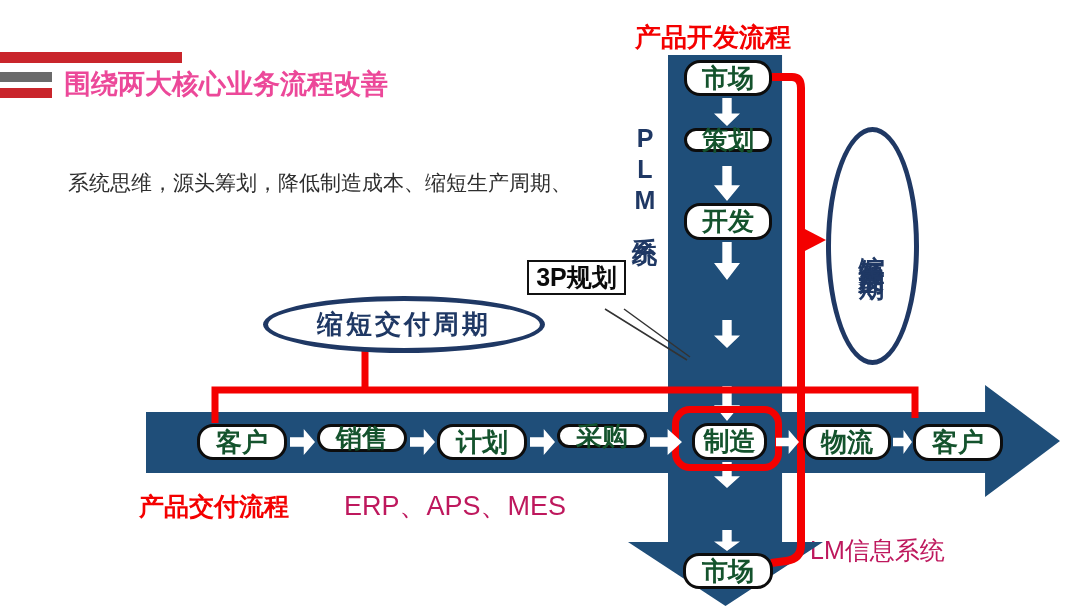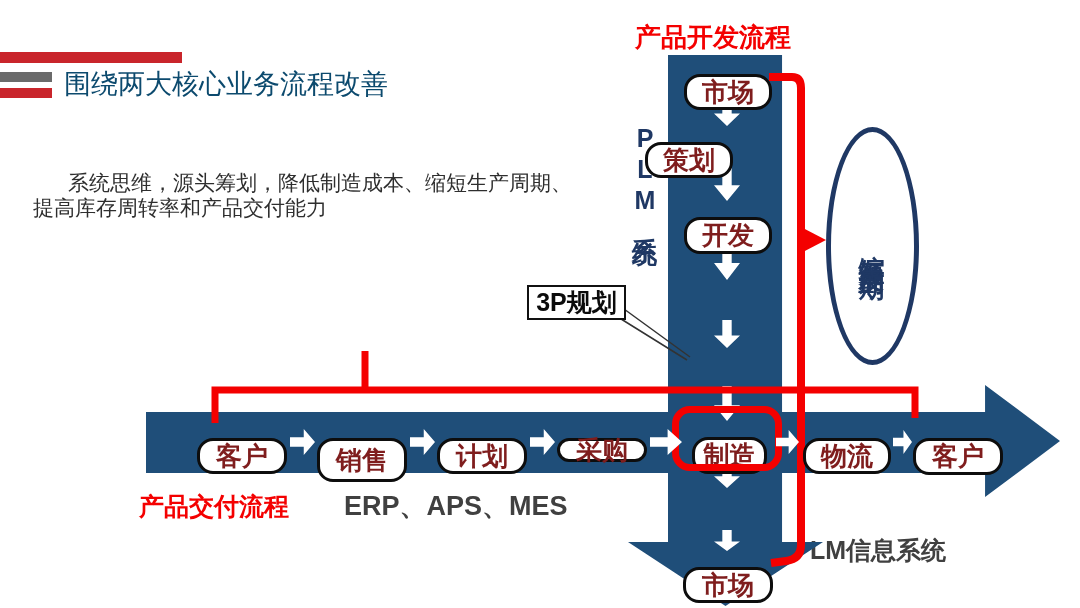--- a/index.html
+++ b/index.html
@@ -5,21 +5,21 @@
   html,body{margin:0;padding:0;}
   body{font-family:"Liberation Sans",sans-serif;background:#fff;}
   .canvas{position:relative;width:1080px;height:608px;background:#fff;overflow:hidden;}
 
   
   .bar{position:absolute;left:0;}
   .bar-red-long{top:52px;width:182px;height:11px;background:#C9252B;}
   .bar-gray{top:72px;width:52px;height:10px;background:#6A6A6A;}
   .bar-red-short{top:88px;width:52px;height:10px;background:#C9252B;}
 
-  .title{position:absolute;left:64px;top:66px;font-size:27px;font-weight:normal;color:#0c4a6e;white-space:nowrap;}
+  .title{position:absolute;left:64px;top:66px;font-size:27px;font-weight:bold;color:#ec4899;white-space:nowrap;}
   .para-line{position:absolute;font-size:21px;color:#2e2e2e;white-space:nowrap;}
   .para1{left:68px;top:169px;}
   .para2{left:33px;top:194px;}
 
   
   .v-column{position:absolute;left:628px;top:55px;width:195px;height:551px;background:#1F4E79;z-index:1;
     clip-path:polygon(20.5% 0,79% 0,79% 88.4%,100% 88.4%,50% 100%,0 88.4%,20.5% 88.4%);}
   .h-band{position:absolute;left:146px;top:385px;width:914px;height:112px;background:#1F4E79;z-index:1;
     clip-path:polygon(0 24.1%,91.8% 24.1%,91.8% 0,100% 50%,91.8% 100%,91.8% 78.6%,0 78.6%);}
 
@@ -27,59 +27,58 @@
   .varrow{position:absolute;background:#fff;z-index:2;
     clip-path:polygon(32% 0,68% 0,68% 55%,100% 55%,50% 100%,0 55%,32% 55%);}
   .harrow{position:absolute;background:#fff;z-index:6;
     clip-path:polygon(0 32%,55% 32%,55% 0,100% 50%,55% 100%,55% 68%,0 68%);}
 
   
   .overlay{position:absolute;left:0;top:0;width:1080px;height:608px;z-index:3;pointer-events:none;}
 
   
   .box{position:absolute;background:#fff;border:3px solid #0d0d0d;border-radius:16px;z-index:5;
-    display:flex;align-items:center;justify-content:center;font-weight:bold;color:#7f1d1d;
-    font-size:26px;box-sizing:border-box;white-space:nowrap;margin-top:14px;}
+    display:flex;align-items:center;justify-content:center;font-weight:bold;color:#14532d;
+    font-size:26px;box-sizing:border-box;white-space:nowrap;}
   .box-small{font-size:19px;}
 
   .highlight{position:absolute;left:672px;top:406px;width:110px;height:65px;border:7px solid #F40000;
     border-radius:18px;box-sizing:border-box;z-index:5;background:transparent;}
 
   .ellipse{position:absolute;background:#fff;border:5px solid #1F3864;border-radius:50%;z-index:4;
     display:flex;align-items:center;justify-content:center;font-weight:bold;color:#1F3864;box-sizing:border-box;}
   .ellipse-h{left:263px;top:296px;width:282px;height:57px;font-size:26px;letter-spacing:3px;white-space:nowrap;}
   .ellipse-v{left:826px;top:127px;width:93px;height:238px;font-size:26px;}
   .vert-text{writing-mode:vertical-lr;text-orientation:upright;letter-spacing:4px;}
 
-  .callout-box{position:absolute;left:527px;top:285px;width:99px;height:35px;background:#fff;
+  .callout-box{position:absolute;left:527px;top:260px;width:99px;height:35px;background:#fff;
     border:2.5px solid #111;z-index:5;display:flex;align-items:center;justify-content:center;
     font-size:25px;font-weight:bold;color:#0b0b0b;box-sizing:border-box;}
 
   .plm{position:absolute;left:629px;top:86px;height:175px;width:38px;z-index:2;
     font-size:25px;font-weight:bold;color:#1F3864;writing-mode:vertical-lr;text-orientation:upright;
     letter-spacing:3px;text-align:center;}
 
   .flow-label-red{position:absolute;font-weight:bold;color:#F40000;white-space:nowrap;}
-  .flow-label-navy{position:absolute;font-weight:bold;color:#404040;white-space:nowrap;text-align:center;}
+  .flow-label-navy{position:absolute;font-weight:normal;color:#be185d;white-space:nowrap;text-align:center;}
   .lbl-dev{left:635px;top:20px;font-size:26px;}
   .lbl-delivery{left:139px;top:490px;font-size:25px;}
   .lbl-erp{left:344px;top:488px;font-size:27px;}
   .lbl-lm{left:810px;top:490px;font-size:25px;margin-top:44px;}
 </style>
 </head>
 <body>
 
 <div class="canvas">
 
   <div class="bar bar-red-long"></div>
   <div class="bar bar-gray"></div>
   <div class="bar bar-red-short"></div>
   <div class="title">围绕两大核心业务流程改善</div>
   <div class="para-line para1">系统思维，源头筹划，降低制造成本、缩短生产周期、</div>
-  <div class="para-line para2">提高库存周转率和产品交付能力</div>
 
   <div class="v-column"></div>
   <div class="h-band"></div>
 
   <svg class="overlay" viewBox="0 0 1080 608">
     <path d="M 215 423 L 215 390 L 915 390 L 915 418" fill="none" stroke="#F40000" stroke-width="7"></path>
     <path d="M 365 390 L 365 351" fill="none" stroke="#F40000" stroke-width="7"></path>
     <path d="M 769 77 L 792 77 Q 801 77 801 88 L 801 545 Q 801 559 786 561 L 771 563" fill="none" stroke="#F40000" stroke-width="8" stroke-linejoin="round"></path>
     <polygon points="801,227 826,240 801,253" fill="#F40000"></polygon>
     <path d="M 605 309 L 687 360 M 624 309 L 690 357" fill="none" stroke="#333" stroke-width="1.5"></path>
@@ -94,34 +93,35 @@
   <div class="varrow" style="left:714px;top:530px;width:26px;height:21px;"></div>
 
   <div class="harrow" style="left:290px;top:429px;width:25px;height:26px;"></div>
   <div class="harrow" style="left:410px;top:429px;width:25px;height:26px;"></div>
   <div class="harrow" style="left:530px;top:429px;width:25px;height:26px;"></div>
   <div class="harrow" style="left:650px;top:429px;width:32px;height:26px;"></div>
   <div class="harrow" style="left:776px;top:430px;width:23px;height:24px;"></div>
   <div class="harrow" style="left:893px;top:430px;width:19px;height:24px;"></div>
 
   <div class="box" style="left:684px;top:60px;width:88px;height:36px;">市场</div>
-  <div class="box" style="left:645px;top:128px;width:88px;height:36px;">策划</div>
+  <div class="box" style="left:684px;top:128px;width:88px;height:24px;">策划</div>
   <div class="box" style="left:684px;top:203px;width:88px;height:37px;">开发</div>
   <div class="box" style="left:692px;top:423px;width:75px;height:37px;">制造</div>
   <div class="box" style="left:683px;top:553px;width:90px;height:36px;">市场</div>
 
   <div class="box" style="left:197px;top:424px;width:90px;height:36px;">客户</div>
-  <div class="box" style="left:317px;top:424px;width:90px;height:44px;">销售</div>
+  <div class="box" style="left:317px;top:424px;width:90px;height:28px;">销售</div>
   <div class="box" style="left:437px;top:424px;width:90px;height:36px;">计划</div>
   <div class="box" style="left:557px;top:424px;width:90px;height:24px;">采购</div>
   <div class="box" style="left:803px;top:424px;width:88px;height:36px;">物流</div>
   <div class="box" style="left:913px;top:424px;width:90px;height:37px;">客户</div>
 
   <div class="highlight"></div>
 
+  <div class="ellipse ellipse-h">缩短交付周期</div>
   <div class="ellipse ellipse-v">
     <span class="vert-text">缩短开发周期</span>
   </div>
 
   <div class="callout-box">3P规划</div>
 
   <div class="flow-label-red lbl-dev">产品开发流程</div>
   <div class="plm">PLM系统</div>
   <div class="flow-label-red lbl-delivery">产品交付流程</div>
   <div class="flow-label-navy lbl-erp">ERP、APS、MES</div>

